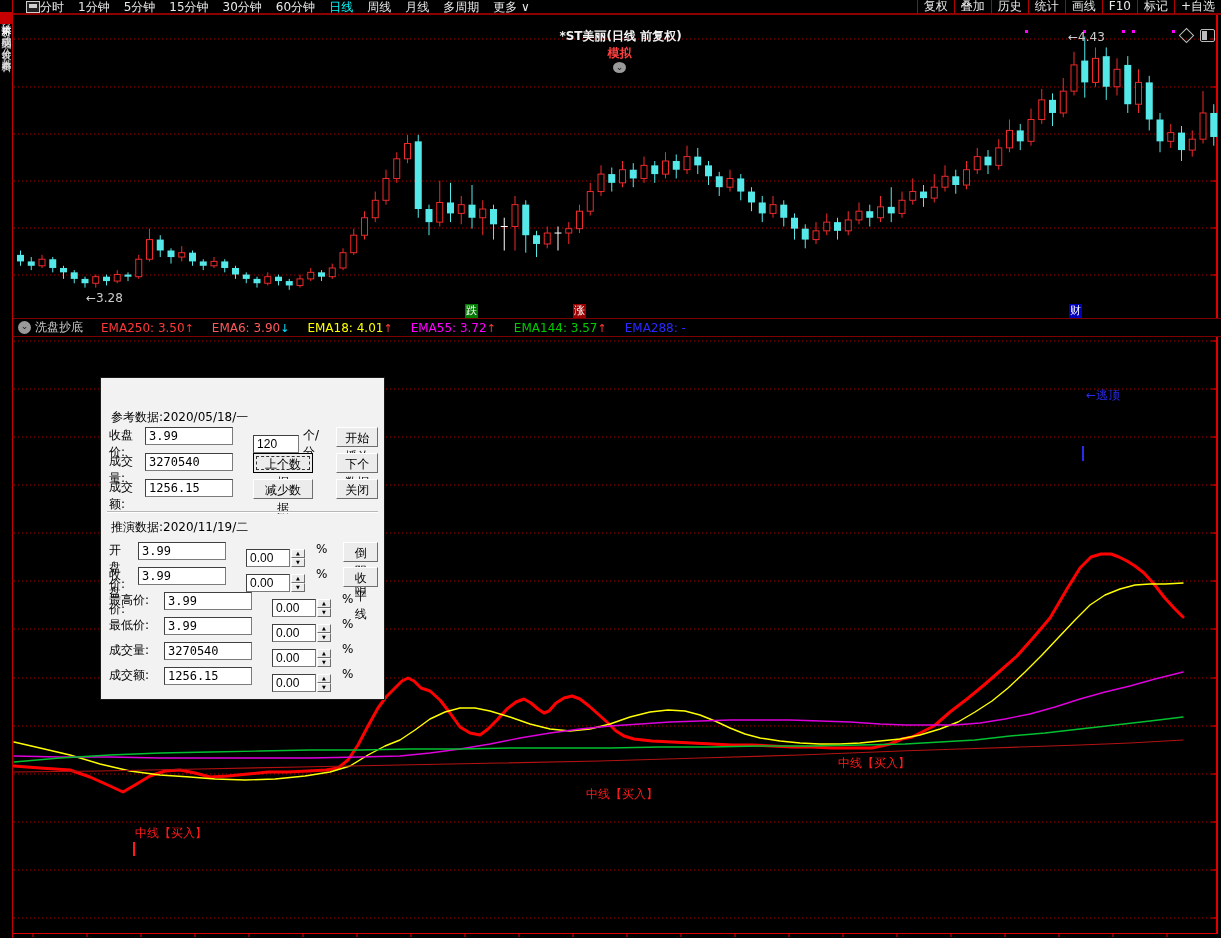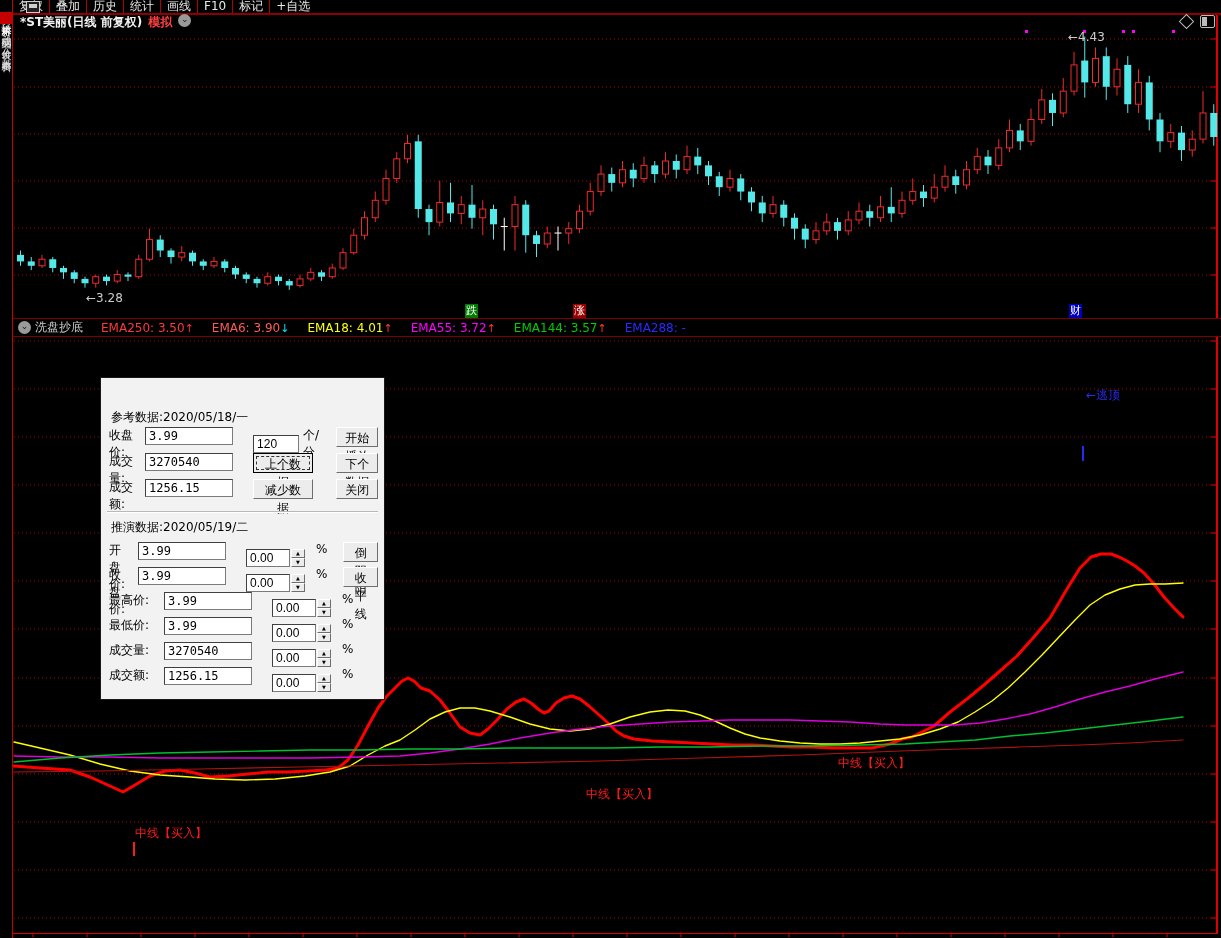--- a/index.html
+++ b/index.html
@@ -9,21 +9,21 @@
   #menubar{position:absolute;left:12px;top:0;right:0;height:13px;display:flex;align-items:center;
            border-bottom:2px solid #8d0000;background:#000;z-index:5;}
   #menu-left{display:flex;align-items:center;gap:14px;margin-left:28px;flex:1;}
   .mitem{color:#e8e8e8;font-size:12px;line-height:12px;white-space:nowrap;cursor:default;}
   .mitem.active{color:#00ffff;}
   #menu-right{display:flex;height:13px;}
   .rmitem{color:#e8e8e8;font-size:12px;line-height:13px;padding:0 6px;border-left:1px solid #b00000;white-space:nowrap;}
   #corner-icon{position:absolute;left:14px;top:1px;width:12px;height:10px;border:1px solid #cfcfcf;background:#222;}
   #corner-icon:after{content:"";display:block;margin:2px;height:4px;background:#cfcfcf;}
   
-  #titlebar{position:absolute;left:12px;top:14px;right:0;height:16px;display:flex;align-items:flex-start;z-index:5;}
+  #titlebar{position:absolute;left:12px;top:28px;right:0;height:16px;display:flex;align-items:center;z-index:5;flex-direction:column;}
   #stock-title{color:#f2f2f2;font-weight:bold;margin-left:8px;}
   #sim-badge{color:#ff4040;font-weight:bold;margin-left:6px;}
   .circ-icon{display:inline-block;width:13px;height:13px;border-radius:50%;background:#9a9a9a;color:#1a1a1a;
              text-align:center;line-height:11px;font-size:9px;margin-left:6px;}
   #title-icons{position:absolute;right:6px;top:1px;display:flex;gap:8px;align-items:center;}
   .diamond{display:inline-block;width:9px;height:9px;border:1px solid #bbb;transform:rotate(45deg);}
   .panes{display:inline-block;width:13px;height:11px;border:1px solid #bbb;border-radius:2px;position:relative;}
   .panes:after{content:"";position:absolute;left:1px;top:1px;bottom:1px;width:5px;background:#bbb;}
   
   #sidebar{position:absolute;left:0;top:0;width:12px;height:938px;background:#000;z-index:6;
@@ -73,20 +73,33 @@
 <div id="sidebar">
     <div class="stab">分时走势</div>
     <div class="stab active">技术分析</div>
     <div class="stab">成交明细</div>
     <div class="stab">分价表</div>
     <div class="stab">基本资料</div>
   </div>
 
 <div id="menubar">
   <span id="corner-icon"></span>
+  <div id="menu-left">
+      <span class="mitem">分时</span>
+      <span class="mitem">1分钟</span>
+      <span class="mitem">5分钟</span>
+      <span class="mitem">15分钟</span>
+      <span class="mitem">30分钟</span>
+      <span class="mitem">60分钟</span>
+      <span class="mitem active">日线</span>
+      <span class="mitem">周线</span>
+      <span class="mitem">月线</span>
+      <span class="mitem">多周期</span>
+      <span class="mitem">更多 ∨</span>
+    </div>
   <div id="menu-right">
       <span class="rmitem">复权</span>
       <span class="rmitem">叠加</span>
       <span class="rmitem">历史</span>
       <span class="rmitem">统计</span>
       <span class="rmitem">画线</span>
       <span class="rmitem">F10</span>
       <span class="rmitem">标记</span>
       <span class="rmitem">+自选</span>
     </div>
@@ -438,21 +451,21 @@
       <div class="dlg-row" style="top: 101px;">
         <span class="dlabel">成交额:</span>
         <input class="dinput" value="1256.15" style="">
         <span style="width: 126px; display: flex; align-items: center; margin-left: 12px;">
           <button class="dbtn">减少数据</button>
         </span>
         <button class="dbtn">关闭</button>
       </div>
     </div>
   <div class="dhr" style="top:133px"></div>
-  <div class="dheader" style="top:141px">推演数据:2020/05/19/二</div>
+  <div class="dheader" style="top:141px">推演数据:2020/11/19/二</div>
   <div id="sim-rows">
       <div class="dlg-row" style="top: 164px;">
         <span class="dlabel">开盘价:</span>
         <input class="dinput" value="3.99" style="">
         <span class="dspin" style="margin-left: 12px;">
           <input class="sval" value="0.00" style="">
           <span class="spincol">
             <span class="spinbtn">▲</span>
             <span class="spinbtn">▼</span>
           </span>

